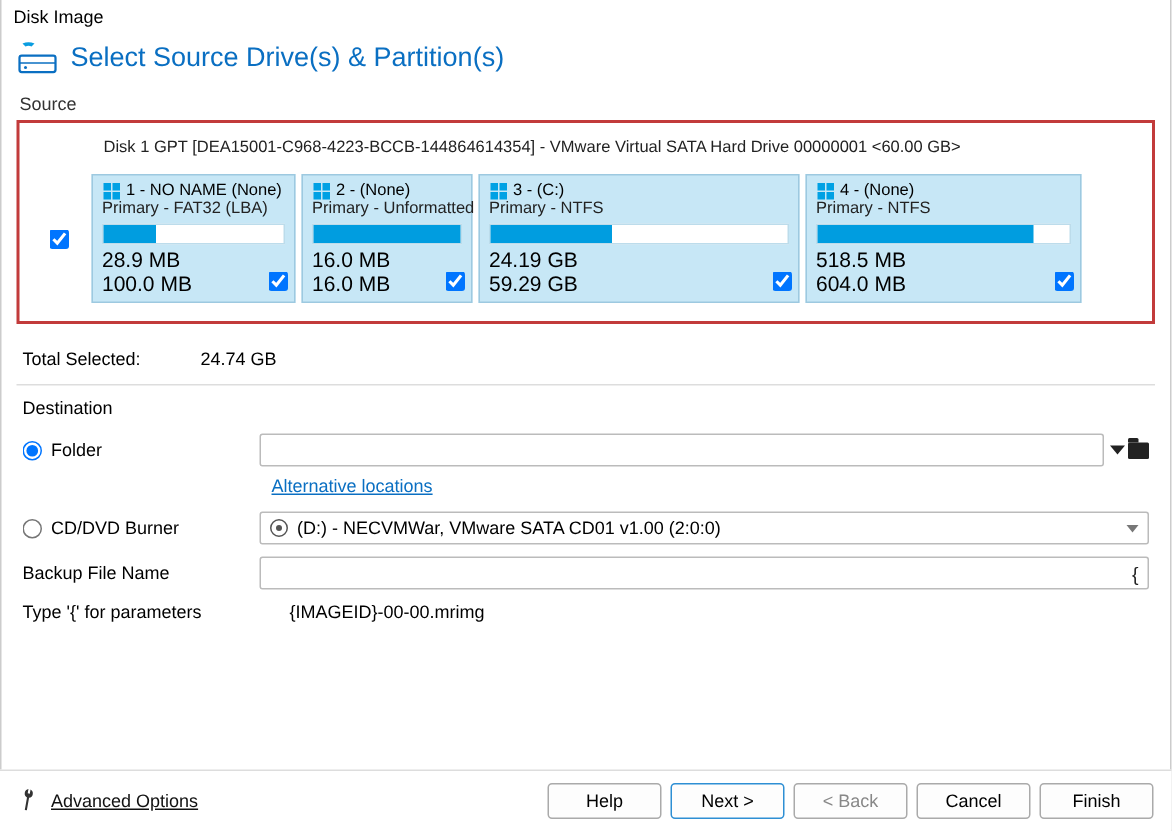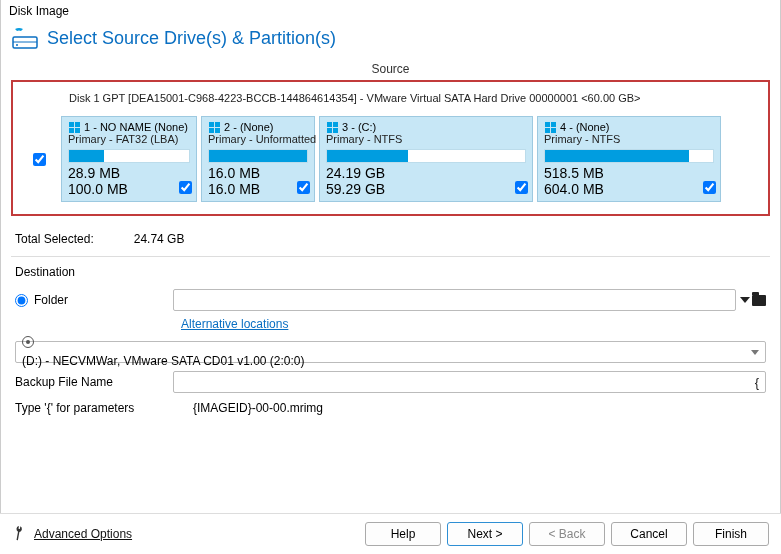--- a/index.html
+++ b/index.html
@@ -29,21 +29,20 @@
   .heading {
     color: #0a6fc2;
     font-size: 18px;
     font-weight: 400;
   }
   .section-label {
     font-size: 12px;
     color: #333;
     padding: 0 12px;
     margin-top: 4px;
-    text-align: center;
   }
   .source-box {
     border: 2px solid #c23b3b;
     margin: 4px 10px 10px 10px;
     padding: 10px 10px 12px 10px;
   }
   .disk-header {
     font-size: 11px;
     color: #222;
     padding-left: 46px;
@@ -190,21 +189,21 @@
     flex:1;
     display:flex;
     align-items:center;
     border:1px solid #bbb;
     border-radius:2px;
     height:22px;
     padding:0 6px;
     background:#fff;
     justify-content:space-between;
   }
-  .cd-left{display:flex;align-items:flex-start;gap:6px;flex-direction:column;}
+  .cd-left{display:flex;align-items:center;gap:6px;}
   .disk-glyph{
     width:12px;height:12px;border:1.5px solid #555;border-radius:50%;position:relative;
   }
   .disk-glyph::after{content:"";position:absolute;top:3px;left:3px;width:4px;height:4px;background:#555;border-radius:50%;}
   .chev-down{
     width:0;height:0;border-left:4px solid transparent;border-right:4px solid transparent;border-top:5px solid #777;
   }
   .backup-input-wrap{
     flex:1;display:flex;align-items:center;
     border:1px solid #bbb;border-radius:2px;height:22px;background:#fff;padding:0 6px;
@@ -365,20 +364,24 @@
       <div class="folder-icons">
         <span class="tri-down"></span>
         <span class="folder-glyph"></span>
       </div>
     </div>
   </div>
 
   <a class="alt-link">Alternative locations</a>
 
   <div class="dest-row">
+    <label class="dest-label-col">
+      <input type="radio" name="dest" style="">
+      <span>CD/DVD Burner</span>
+    </label>
     <div class="cd-select">
       <div class="cd-left">
         <span class="disk-glyph"></span>
         <span>(D:) - NECVMWar, VMware SATA CD01 v1.00 (2:0:0)</span>
       </div>
       <span class="chev-down"></span>
     </div>
   </div>
 
   <div class="dest-row">

